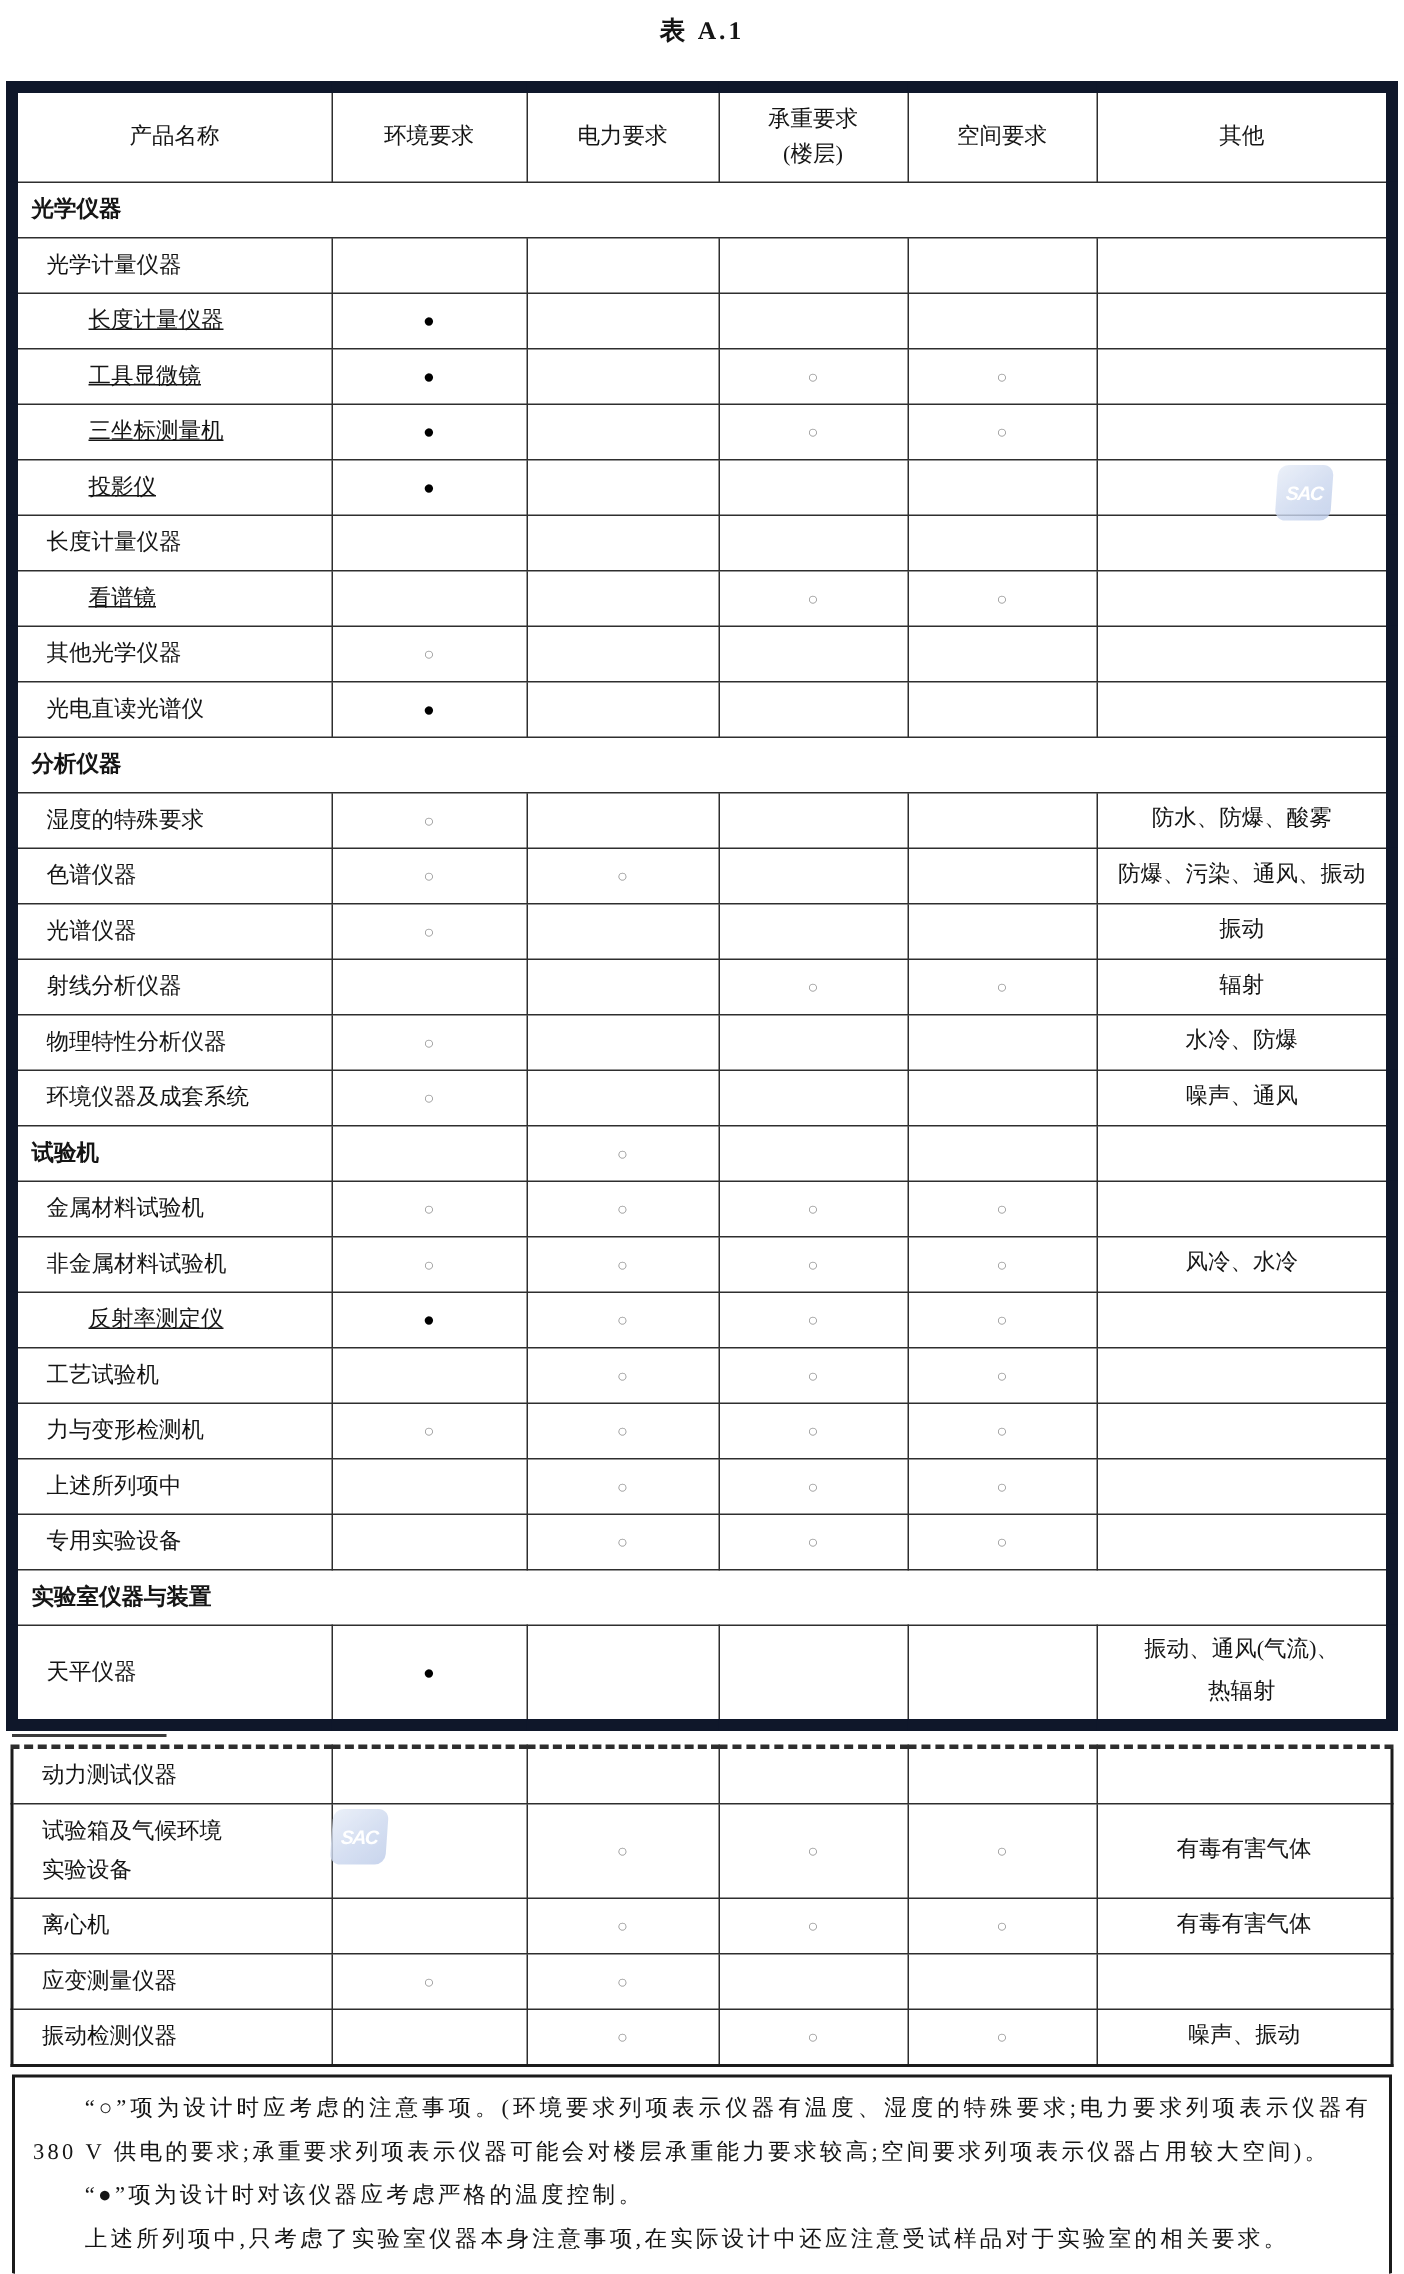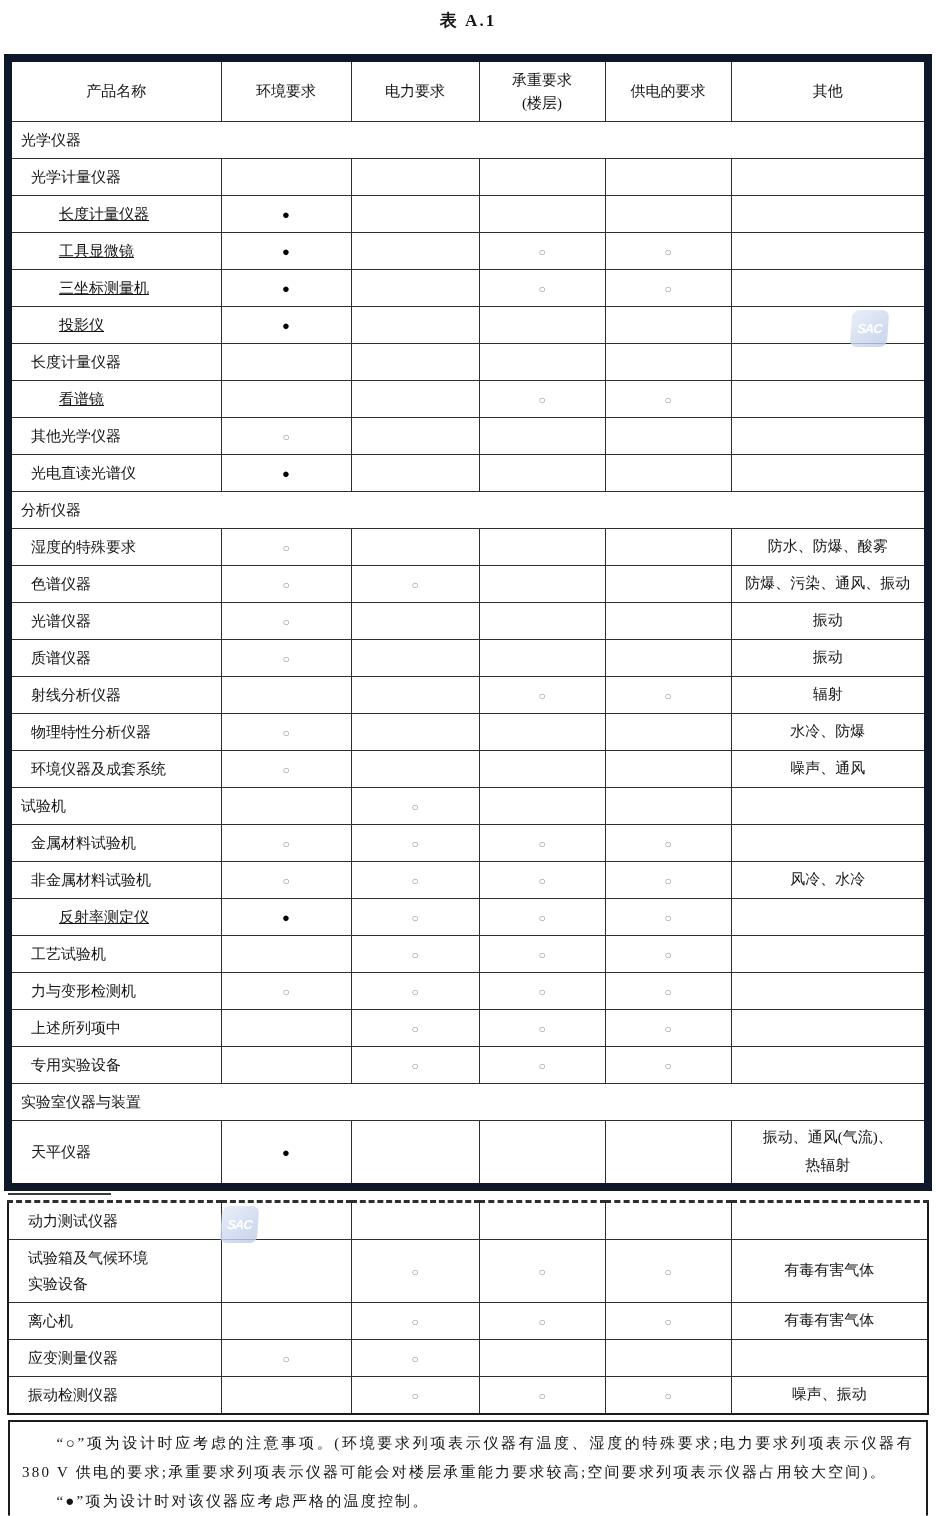--- a/index.html
+++ b/index.html
@@ -21,21 +21,21 @@
   #tbl2{border:2px solid #1b1b1b;border-top:3px dashed #2e2e2e;}
   td{
     border:1px solid #2e2e2e;height:34px;font-size:15px;
     vertical-align:middle;overflow:hidden;
   }
   tr.tall td{height:60px;}
   #tbl1 thead td{height:57px;text-align:center;font-size:15px;line-height:1.5;}
   .c-name{text-align:left;padding-left:9px;line-height:1.75;}
   .c-name.ind1{padding-left:19px;}
   .c-name.ind2{padding-left:47px;text-decoration:underline;}
-  .c-name.section{font-weight:normal;padding-left:9px;font-size:15px;margin-left:36px;}
+  .c-name.section{font-weight:bold;padding-left:9px;font-size:15px;margin-left:36px;}
   .c-mark{text-align:center;}
   .c-other{text-align:center;line-height:1.85;font-size:15px;}
   .mk{display:inline-block;}
   .mk.filled{color:#000;font-size:13px;}
   .mk.hollow{color:#8f8f8f;font-size:12px;}
   .page-break{position:relative;height:9px;width:920px;margin:0 auto;}
   .page-break .stub{
     position:absolute;left:0;top:2px;width:103px;
     border-top:2px solid #3a3a3a;
   }
@@ -74,21 +74,21 @@
       <col style="width:126px">
         <col style="width:126px">
         <col style="width:197px">
     </colgroup>
     <thead>
       <tr>
         <td>产品名称</td>
         <td>环境要求</td>
         <td>电力要求</td>
         <td><span>承重要求</span><br><span>(楼层)</span></td>
-        <td>供电的要求</td>
+        <td>空间要求</td>
         <td>其他</td>
       </tr>
     </thead>
     <tbody id="body1">
         <tr>
           <td colspan="6" class="c-name section">光学仪器</td>
         </tr>
         <tr>
           <td class="c-name ind1">光学计量仪器</td>
           <td class="c-mark"></td>
@@ -175,28 +175,20 @@
         <tr>
           <td class="c-name ind1">色谱仪器</td>
           <td class="c-mark"><span class="mk hollow">○</span></td>
           <td class="c-mark"><span class="mk hollow">○</span></td>
           <td class="c-mark"></td>
           <td class="c-mark"></td>
           <td class="c-other">防爆、污染、通风、振动</td>
         </tr>
         <tr>
           <td class="c-name ind1">光谱仪器</td>
-          <td class="c-mark"><span class="mk hollow">○</span></td>
-          <td class="c-mark"></td>
-          <td class="c-mark"></td>
-          <td class="c-mark"></td>
-          <td class="c-other">振动</td>
-        </tr>
-        <tr>
-          <td class="c-name ind1">质谱仪器</td>
           <td class="c-mark"><span class="mk hollow">○</span></td>
           <td class="c-mark"></td>
           <td class="c-mark"></td>
           <td class="c-mark"></td>
           <td class="c-other">振动</td>
         </tr>
         <tr>
           <td class="c-name ind1">射线分析仪器</td>
           <td class="c-mark"></td>
           <td class="c-mark"></td>

